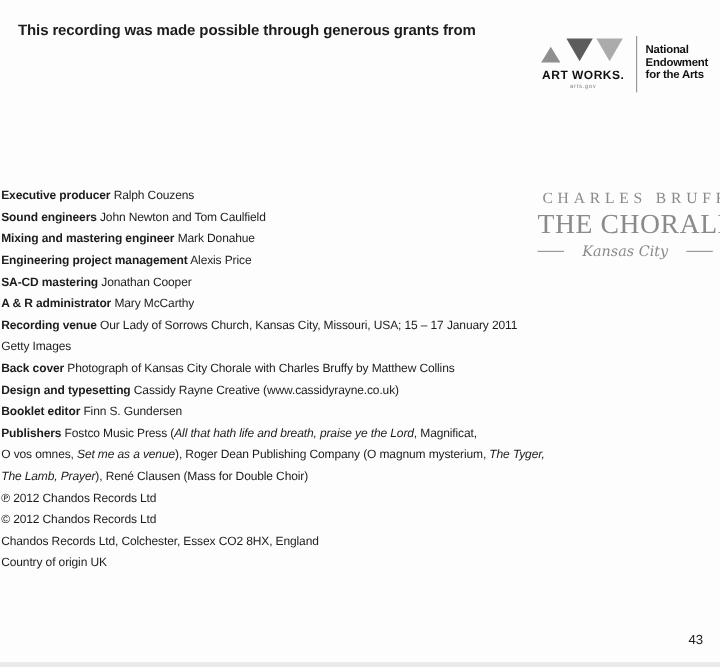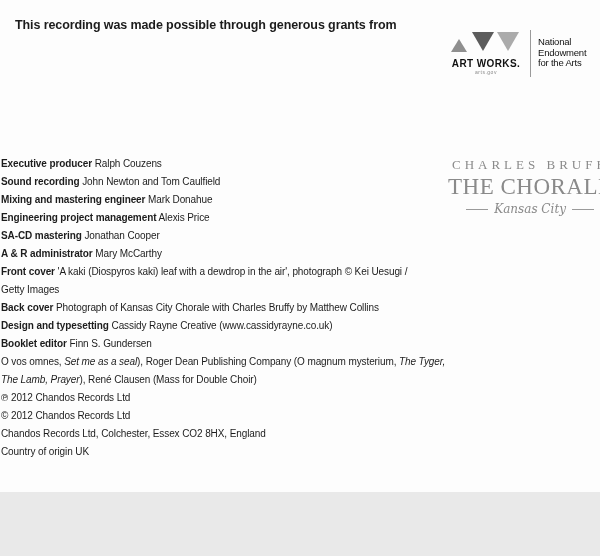--- a/index.html
+++ b/index.html
@@ -1,18 +1,18 @@
 <!DOCTYPE html>
 <html><head>
 <meta charset="utf-8">
 <style>
   html,body{margin:0;padding:0;background:#e9e9e9;}
   .page{
     position:relative;
-    width:600px;height:492px;
+    width:600px;height:552px;
     background:#fdfdfd;
     overflow:hidden;
     font-family:"Liberation Sans", sans-serif;
     color:#1c1c1c;
   }
   
   .rich-line{white-space:nowrap;}
   .rich-line .b{font-weight:700;}
   .rich-line .i{font-style:italic;}
   .grants{
@@ -33,35 +33,35 @@
     border-bottom:13px solid #8f8f8f;
   }
   .tri-down{border-left:11px solid transparent;border-right:11px solid transparent;}
   .d1{left:22px;top:0;border-top:19px solid #5c5c5c;}
   .d2{left:47px;top:0;border-top:19px solid #ababab;}
   .aw-title{margin-top:4px;font-size:10px;font-weight:700;letter-spacing:0.4px;color:#111;}
   .aw-sub{font-size:5px;color:#888;letter-spacing:0.5px;}
   .nea-divider{position:absolute;left:530px;top:30px;width:1px;height:47px;background:#9a9a9a;}
   .nea{
     position:absolute;left:538px;top:37px;
-    font-size:9.5px;font-weight:400;line-height:10.5px;color:#111;letter-spacing:-0.2px;
+    font-size:9.5px;font-weight:700;line-height:10.5px;color:#111;letter-spacing:-0.2px;
   }
   
   .chorale{position:absolute;left:448px;top:157px;width:146px;text-align:center;}
   .ch-artist{
     font-family:"Liberation Serif", serif;
     font-size:13px;letter-spacing:4px;text-indent:4px;color:#8a8a8a;
     white-space:nowrap;
   }
   .ch-name{
     font-family:"Liberation Serif", serif;
     font-size:23px;letter-spacing:0.5px;color:#8a8a8a;
     margin-top:1px;white-space:nowrap;
   }
-  .ch-city-row{display:flex;align-items:center;justify-content:flex-end;margin-top:2px;}
+  .ch-city-row{display:flex;align-items:center;justify-content:space-between;margin-top:2px;}
   .ch-rule{width:22px;height:1px;background:#9a9a9a;}
   .ch-city{
     font-family:"DejaVu Serif", serif;
     font-style:italic;font-size:12px;color:#8a8a8a;
     margin:0 6px;white-space:nowrap;
   }
   
   .page-number{position:absolute;right:14px;top:528px;font-size:11px;color:#1c1c1c;}
 </style>
 </head>
@@ -96,31 +96,32 @@
     <div class="ch-name">THE CHORALE</div>
     <div class="ch-city-row">
       <span class="ch-rule"></span>
       <span class="ch-city">Kansas City</span>
       <span class="ch-rule"></span>
     </div>
   </div>
 
   <div class="credits">
       <div class="rich-line"><span class="b">Executive producer</span><span> Ralph Couzens</span></div>
-      <div class="rich-line"><span class="b">Sound recording</span><span> John Newton and Tom Caulfield</span></div>
+      <div class="rich-line"><span class="b">Sound engineers</span><span> John Newton and Tom Caulfield</span></div>
       <div class="rich-line"><span class="b">Mixing and mastering engineer</span><span> Mark Donahue</span></div>
       <div class="rich-line"><span class="b">Engineering project management</span><span> Alexis Price</span></div>
       <div class="rich-line"><span class="b">SA-CD mastering</span><span> Jonathan Cooper</span></div>
       <div class="rich-line"><span class="b">A &amp; R administrator</span><span> Mary McCarthy</span></div>
-      <div class="rich-line"><span class="b">Front cover</span><span> 'A kaki (Diospyros kaki) leaf with a dewdrop in the air', photograph © Kei Uesugi /</span></div>
+      <div class="rich-line"><span class="b">Recording venue</span><span> Our Lady of Sorrows Church, Kansas City, Missouri, USA; 15 – 17 January 2011</span></div>
       <div class="rich-line"><span>Getty Images</span></div>
       <div class="rich-line"><span class="b">Back cover</span><span> Photograph of Kansas City Chorale with Charles Bruffy by Matthew Collins</span></div>
       <div class="rich-line"><span class="b">Design and typesetting</span><span> Cassidy Rayne Creative (www.cassidyrayne.co.uk)</span></div>
       <div class="rich-line"><span class="b">Booklet editor</span><span> Finn S. Gundersen</span></div>
-      <div class="rich-line"><span>O vos omnes, </span><span class="i">Set me as a seal</span><span>), Roger Dean Publishing Company (O magnum mysterium, </span><span class="i">The Tyger,</span></div>
+      <div class="rich-line"><span class="b">Publishers</span><span> Fostco Music Press (</span><span class="i">All that hath life and breath, praise ye the Lord</span><span>, Magnificat,</span></div>
+      <div class="rich-line"><span>O vos omnes, </span><span class="i">Set me as a venue</span><span>), Roger Dean Publishing Company (O magnum mysterium, </span><span class="i">The Tyger,</span></div>
       <div class="rich-line"><span class="i">The Lamb, Prayer</span><span>), René Clausen (Mass for Double Choir)</span></div>
       <div class="rich-line"><span>℗ 2012 Chandos Records Ltd</span></div>
       <div class="rich-line"><span>© 2012 Chandos Records Ltd</span></div>
       <div class="rich-line"><span>Chandos Records Ltd, Colchester, Essex CO2 8HX, England</span></div>
       <div class="rich-line"><span>Country of origin UK</span></div>
     </div>
 
   <div class="page-number">43</div>
 
 </div>

